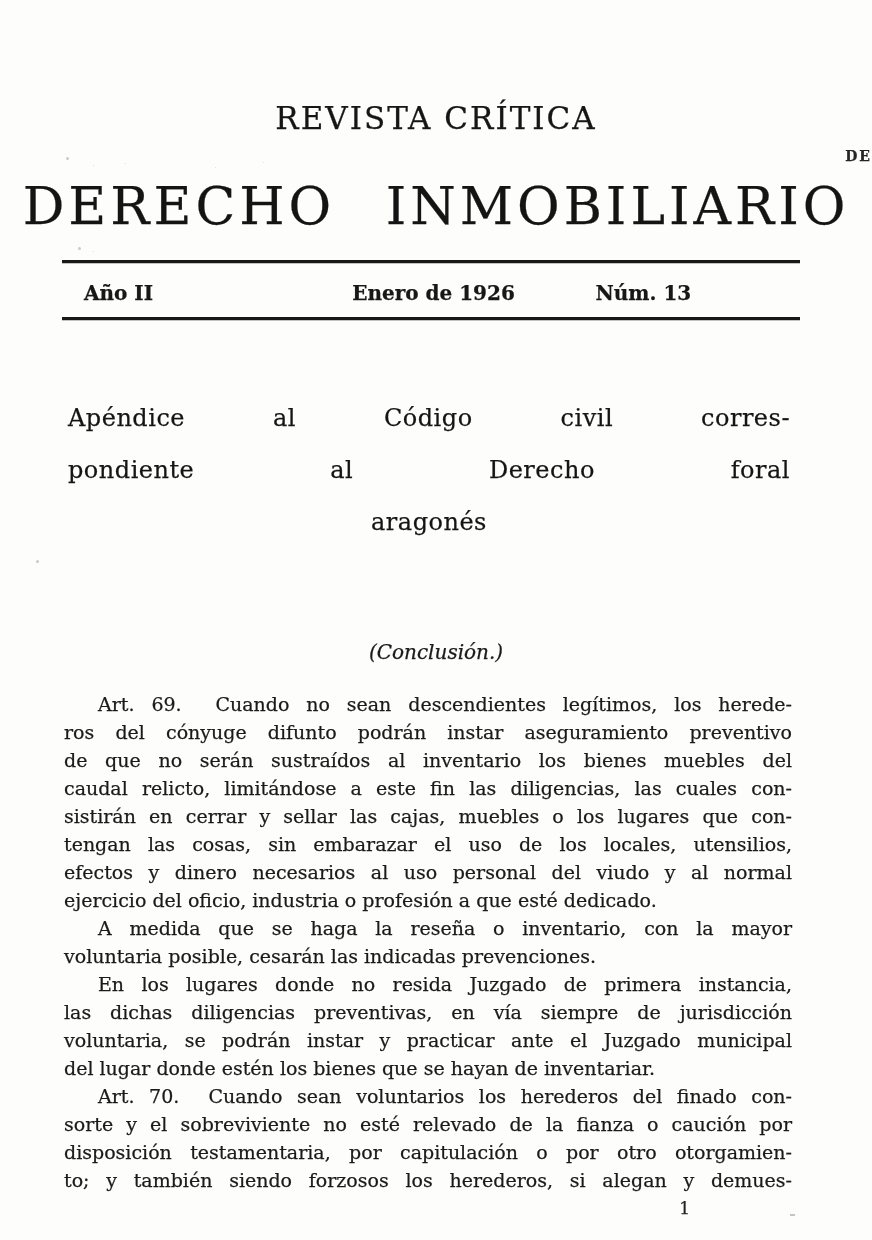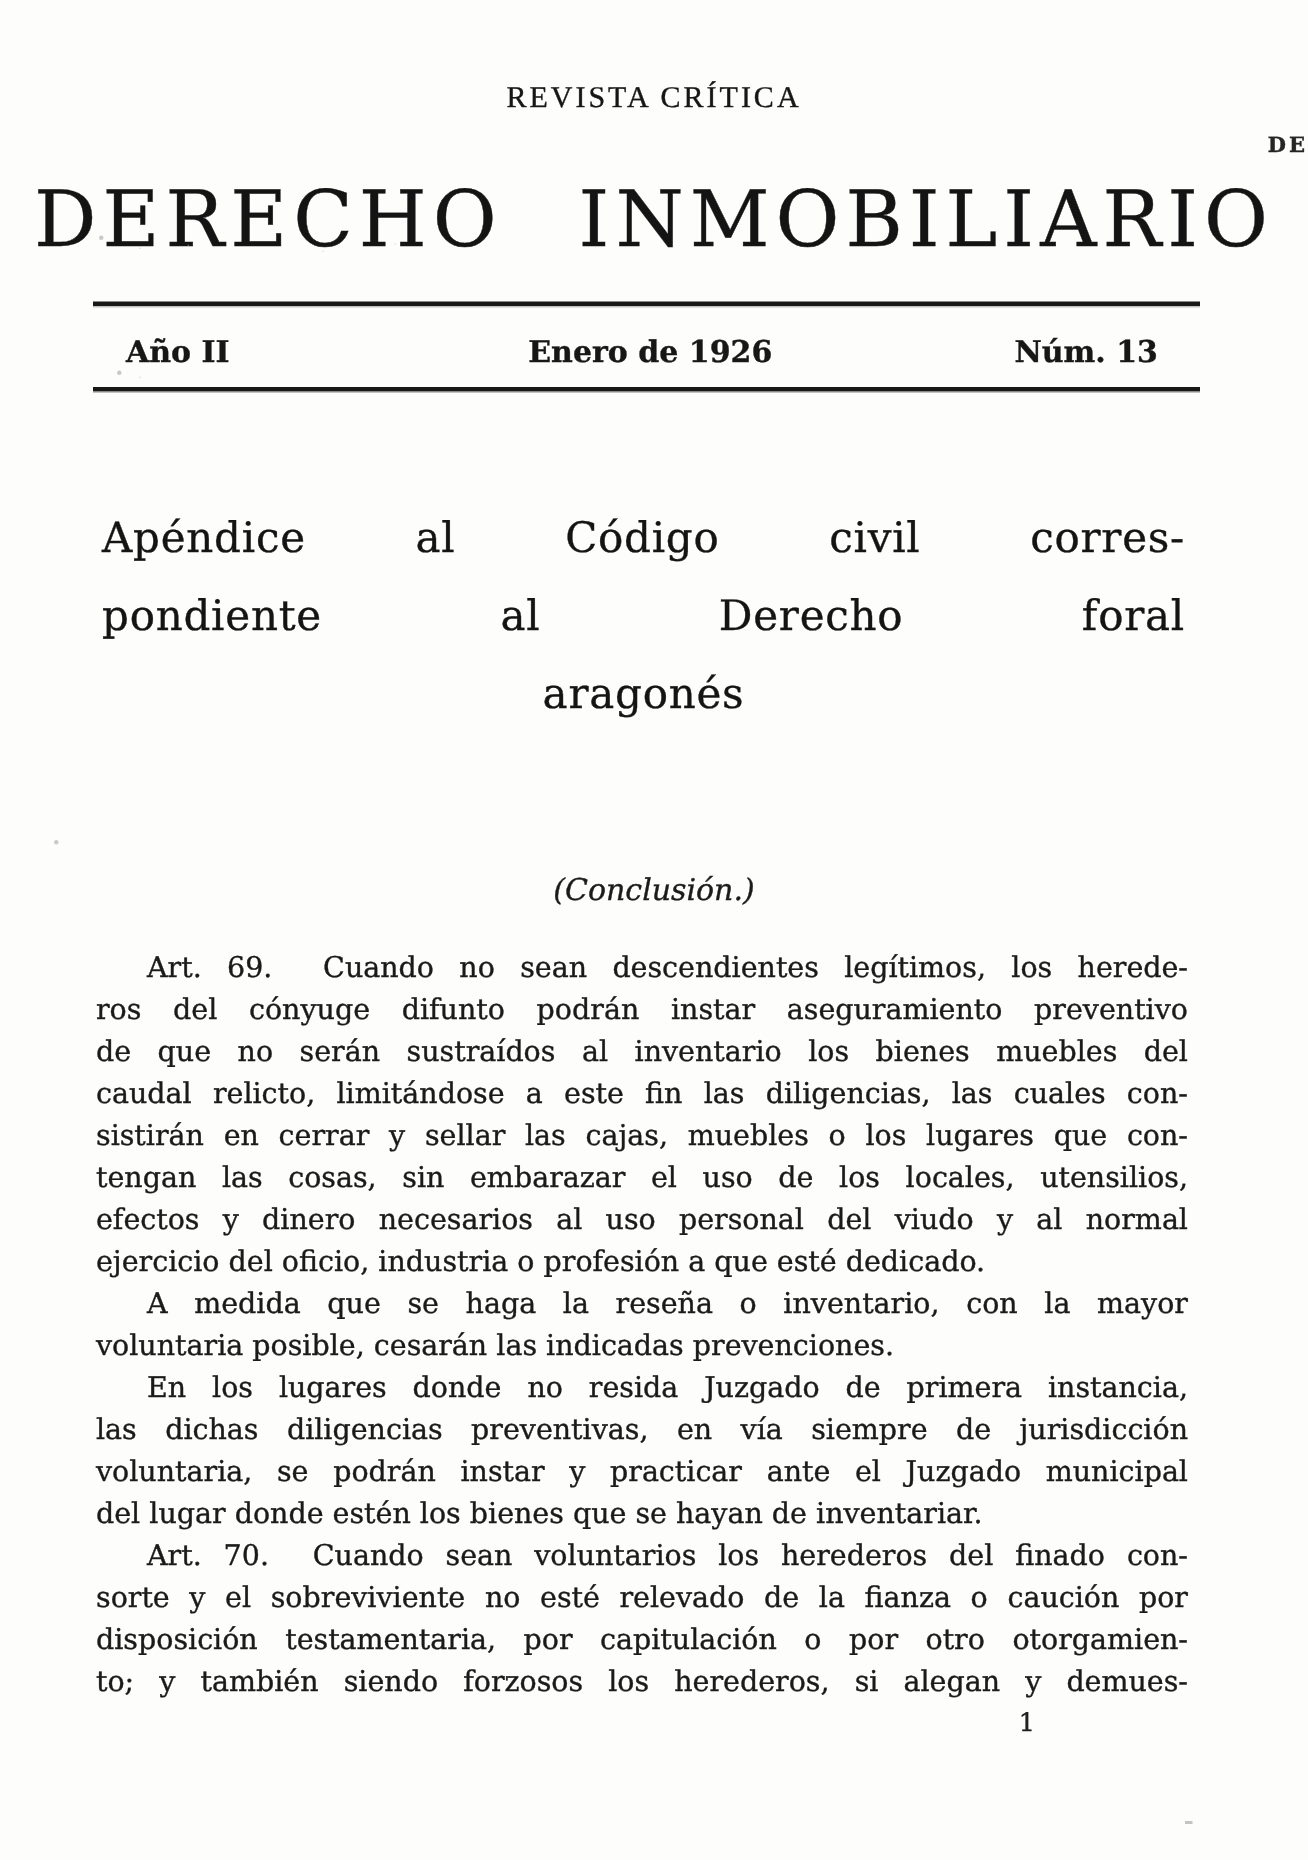--- a/index.html
+++ b/index.html
@@ -12,26 +12,25 @@
     position: relative;
     width: 872px; height: 1240px;
     background: #fdfdfb;
     color: #1c1c1c;
     overflow: hidden;
     -webkit-text-stroke: 0.25px #1f1f1f;
   }
 
   
   .mh-top {
-    margin-top: 54px;
+    margin-top: 100px;
     text-align: center;
-    font-size: 20px;
+    font-size: 31px;
     letter-spacing: 2px;
     color: #161616;
-    font-family: Liberation Serif, serif;
   }
   .mh-de {
     margin-top: 12px;
     text-align: right;
     font-size: 14px;
     letter-spacing: 2px;
     font-weight: bold;
     color: #262626;
   }
   .mh-main {
@@ -54,27 +53,27 @@
     align-items: baseline;
     margin-left: 62px;
     width: 738px;
     padding: 18px 0 12px;
     font-weight: bold;
     font-size: 20px;
     color: #171717;
   }
   .issue-row .left  { flex: 1; text-align: left;  padding-left: 22px; }
   .issue-row .mid   { flex: 0 0 auto; text-align: right; margin-left: 11px; }
-  .issue-row .right { flex: 1; text-align: right; padding-right: 28px; }
+  .issue-row .right { flex: 1; text-align: center; padding-right: 28px; }
 
   
   .article-title {
     margin: 72px 16px 0 68px;
     width: 722px;
-    font-size: 28px;
+    font-size: 24px;
     line-height: 52px;
     font-weight: normal;
     letter-spacing: 0.5px;
     color: #141414;
   }
   .title-line { text-align: justify; text-align-last: justify; }
   .title-line-last { text-align: center; text-align-last: center; }
 
   
   .subtitle {

